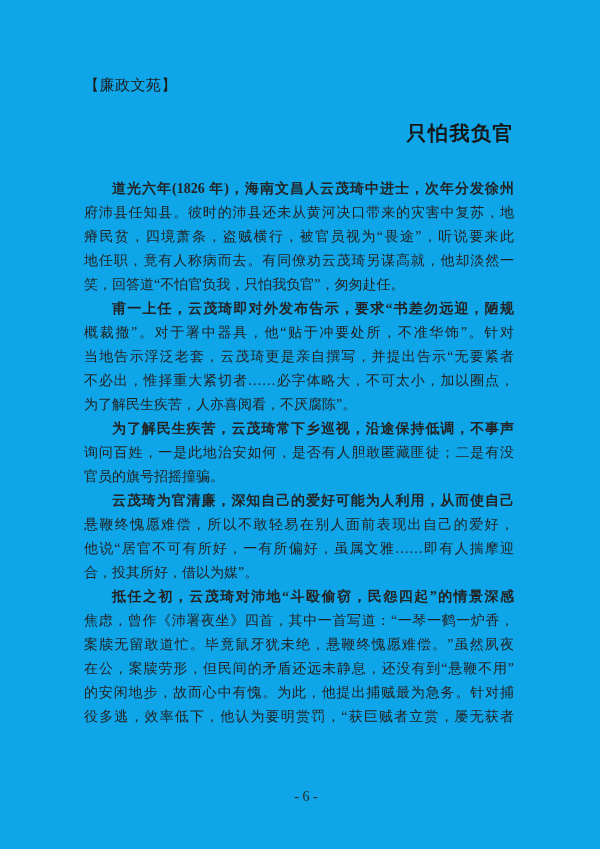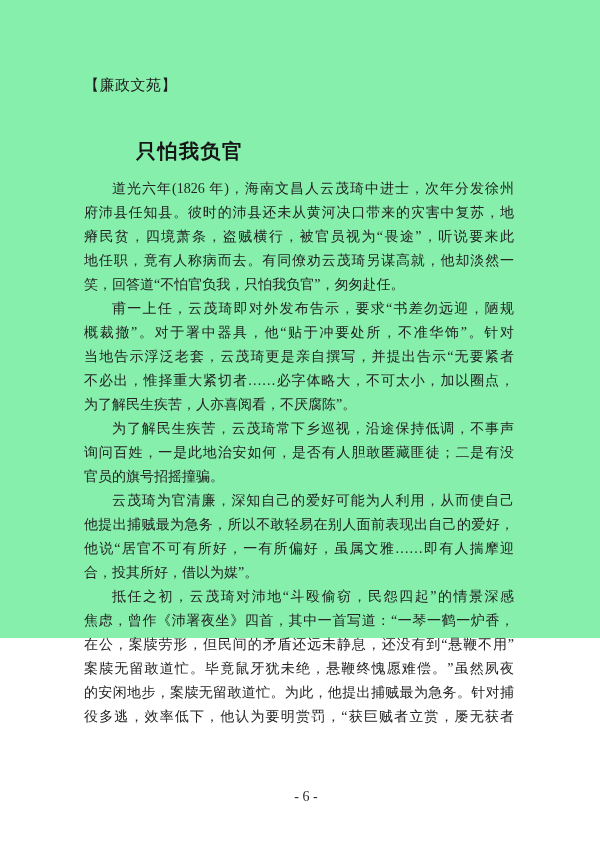--- a/index.html
+++ b/index.html
@@ -7,38 +7,38 @@
     width: 600px; height: 849px;
     background: #ffffff;
     font-family: "Liberation Serif", "DejaVu Serif", serif;
     color: #212121;
     overflow: hidden;
     position: relative;
   }
   .page {
     position: absolute;
     left: 0; top: 0;
-    width: 600px; height: 638px;
-    background: #86efac;
+    width: 600px; height: 849px;
+    background: #0ea5e9;
   }
   .section-label {
     position: absolute;
     left: 84px; top: 76px;
     font-size: 15px;
     line-height: 18px;
     color: #1d1d1d;
     letter-spacing: 0.5px;
   }
   .doc-title {
     position: absolute;
-    left: 84px; top: 138px;
+    left: 84px; top: 120px;
     width: 430px;
     padding-left: 52px;
     box-sizing: border-box;
-    text-align: left;
+    text-align: right;
     font-size: 20px;
     font-weight: bold;
     letter-spacing: 1.5px;
     color: #161616;
   }
   .body-text {
     position: absolute;
     left: 84px; top: 177px;
     width: 430px;
   }
@@ -50,20 +50,21 @@
     white-space: nowrap;
   }
   .ln.j {
     white-space: normal;
     text-align: justify;
     text-align-last: justify;
     text-justify: inter-character;
   }
   .ln.first {
     padding-left: 28px;
+    font-weight: bold;
   }
   .page-number {
     position: absolute;
     left: 0; top: 789px;
     width: 600px;
     padding-left: 12px;
     box-sizing: border-box;
     text-align: center;
     font-size: 14px;
     color: #2a2a2a;
@@ -97,31 +98,31 @@
     </div>
 
     <div>
       <div class="ln j first">为了解民生疾苦，云茂琦常下乡巡视，沿途保持低调，不事声</div>
       <div class="ln j">询问百姓，一是此地治安如何，是否有人胆敢匿藏匪徒；二是有没</div>
       <div class="ln">官员的旗号招摇撞骗。</div>
     </div>
 
     <div>
       <div class="ln j first">云茂琦为官清廉，深知自己的爱好可能为人利用，从而使自己</div>
-      <div class="ln j">他提出捕贼最为急务，所以不敢轻易在别人面前表现出自己的爱好，</div>
+      <div class="ln j">悬鞭终愧愿难偿，所以不敢轻易在别人面前表现出自己的爱好，</div>
       <div class="ln j">他说“居官不可有所好，一有所偏好，虽属文雅……即有人揣摩迎</div>
       <div class="ln">合，投其所好，借以为媒”。</div>
     </div>
 
     <div>
       <div class="ln j first">抵任之初，云茂琦对沛地“斗殴偷窃，民怨四起”的情景深感</div>
       <div class="ln j">焦虑，曾作《沛署夜坐》四首，其中一首写道：“一琴一鹤一炉香，</div>
+      <div class="ln j">案牍无留敢道忙。毕竟鼠牙犹未绝，悬鞭终愧愿难偿。”虽然夙夜</div>
       <div class="ln j">在公，案牍劳形，但民间的矛盾还远未静息，还没有到“悬鞭不用”</div>
-      <div class="ln j">案牍无留敢道忙。毕竟鼠牙犹未绝，悬鞭终愧愿难偿。”虽然夙夜</div>
-      <div class="ln j">的安闲地步，案牍无留敢道忙。为此，他提出捕贼最为急务。针对捕</div>
+      <div class="ln j">的安闲地步，故而心中有愧。为此，他提出捕贼最为急务。针对捕</div>
       <div class="ln j">役多逃，效率低下，他认为要明赏罚，“获巨贼者立赏，屡无获者</div>
     </div>
 
   </div>
 
   <div class="page-number">- 6 -</div>
 
 </div>
 
 </body></html>

